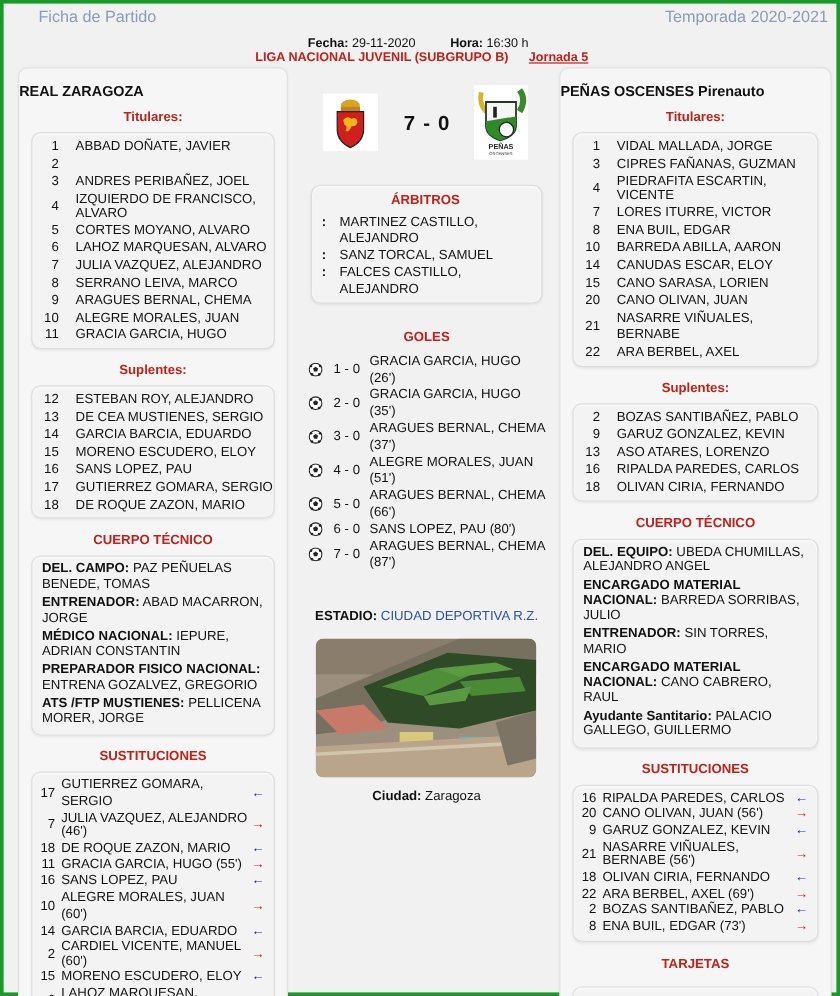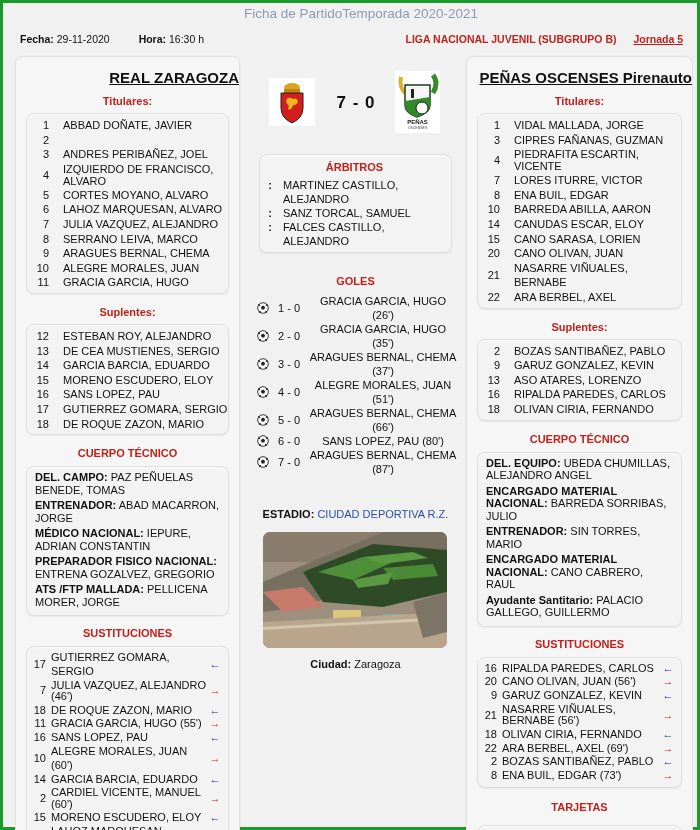--- a/index.html
+++ b/index.html
@@ -11,46 +11,46 @@
     font-size: 11px;
     position: relative;
   }
   .frame {
     position: absolute; left: 0; top: 0; width: 700px; height: 830px;
     border: 3px solid #1a9a2a;
     background: #f1f1f1;
   }
   .topbar {
     position: absolute; left: 3px; right: 3px; top: 0; height: 20px;
-    display: flex; justify-content: center; align-items: center;
+    display: flex; justify-content: space-between; align-items: center;
     padding: 0 4px 0 4px;
     margin-left: 22px;
   }
   .topbar .ttl { color: #8a9bb5; font-size: 13.5px; }
   .infobar {
     position: absolute; left: 3px; right: 3px; top: 27px; height: 18px;
     display: flex; justify-content: space-between; align-items: center;
-    padding: 0 11px 0 14px; font-size: 10.5px;
+    padding: 0 11px 0 14px; font-size: 10.5px; flex-direction: column;
   }
   .infobar b { font-weight: bold; }
   .infobar .left span { margin-right: 6px; }
   .infobar .left .gap { margin-left: 20px; }
   .infobar .right { color: #c0221b; font-weight: bold; }
   .infobar .right .jor { margin-left: 14px; text-decoration: underline; }
 
   .col { position: absolute; }
   .panel {
     background: #f6f6f6;
     border: 1px solid #e2e2e2;
     border-radius: 8px;
     box-shadow: 0 0 2px rgba(0,0,0,0.05);
   }
   .colL { left: 12px; top: 53px; width: 225px; height: 790px; }
   .colR { left: 463px; top: 53px; width: 227px; height: 790px; }
-  .teamname { text-align: right; font-weight: bold; font-size: 15px; margin-top: 12px; text-decoration: underline; }
+  .teamname { text-align: left; font-weight: bold; font-size: 12px; margin-top: 12px; }
   .sect { text-align: center; color: #c0221b; font-weight: bold; font-size: 11px; }
   .box {
     background: #f3f3f3;
     border: 1px solid #dedede;
     border-radius: 8px;
     box-shadow: inset 0 1px 2px rgba(255,255,255,0.8), 0 1px 2px rgba(0,0,0,0.06);
     margin: 0 10px;
   }
   .plist { padding: 4px 0 3px 0; }
   .prow { display: flex; font-size: 11px; line-height: 14.6px; align-items: center; }
@@ -82,21 +82,21 @@
   .arbitros .sect { margin-bottom: 5px; }
   .arow { display: flex; font-size: 11px; line-height: 14px; }
   .arow .colon { width: 16px; text-align: center; flex: none; font-weight: bold; }
   .arow .nm { padding-left: 5px; }
 
   .goles { margin-top: 22px; }
   .goles .sect { margin-bottom: 7px; text-align: center; }
   .grow { display: flex; align-items: center; font-size: 11px; line-height: 14px; padding-left: 4px; }
   .grow .ball { width: 12px; height: 12px; flex: none; margin-right: 9px; }
   .grow .sc { width: 30px; flex: none; }
-  .grow .nm { flex: 1; text-align: center; }
+  .grow .nm { flex: 1; }
 
   .estadio { text-align: center; margin-top: 32px; font-size: 11px; font-weight: bold; }
   .estadio .val { color: #2a52a8; font-weight: normal; }
   .photo { margin: 12px 0 0 10px; width: 184px; height: 116px; border-radius: 7px; overflow: hidden; position: relative; }
   .ciudad { text-align: center; font-size: 11px; margin-top: 10px; }
   .ciudad b { font-weight: bold; }
 
   .tarj { padding: 6px 10px; display: flex; align-items: center; font-size: 11px; }
   .card-y { width: 7px; height: 10px; background: #f2c230; border: 1px solid #c99b10; border-radius: 2px; margin-right: 13px; margin-left: 2px; }
 </style>
@@ -201,21 +201,21 @@
           <span class="num">18</span>
           <span class="nm">DE ROQUE ZAZON, MARIO</span>
         </div>
       </div>
     <div class="sect" style="margin-top:12px;margin-bottom:7px">CUERPO TÉCNICO</div>
     <div class="box staff" id="home-staff">
         <div class="srow"><b>DEL. CAMPO:</b> <span>PAZ PEÑUELAS BENEDE, TOMAS</span></div>
         <div class="srow"><b>ENTRENADOR:</b> <span>ABAD MACARRON, JORGE</span></div>
         <div class="srow"><b>MÉDICO NACIONAL:</b> <span>IEPURE, ADRIAN CONSTANTIN</span></div>
         <div class="srow"><b>PREPARADOR FISICO NACIONAL:</b> <span>ENTRENA GOZALVEZ, GREGORIO</span></div>
-        <div class="srow"><b>ATS /FTP MALLADA:</b> <span>PELLICENA MORER, JORGE</span></div>
+        <div class="srow"><b>ATS /FTP MUSTIENES:</b> <span>PELLICENA MORER, JORGE</span></div>
       </div>
     <div class="sect" style="margin-top:11px;margin-bottom:7px">SUSTITUCIONES</div>
     <div class="box subs" id="home-subs">
         <div class="srow2">
           <span class="num">17</span>
           <span class="nm">GUTIERREZ GOMARA, SERGIO</span>
           <span class="arr in">←</span>
         </div>
         <div class="srow2 two">
           <span class="num">7</span>

